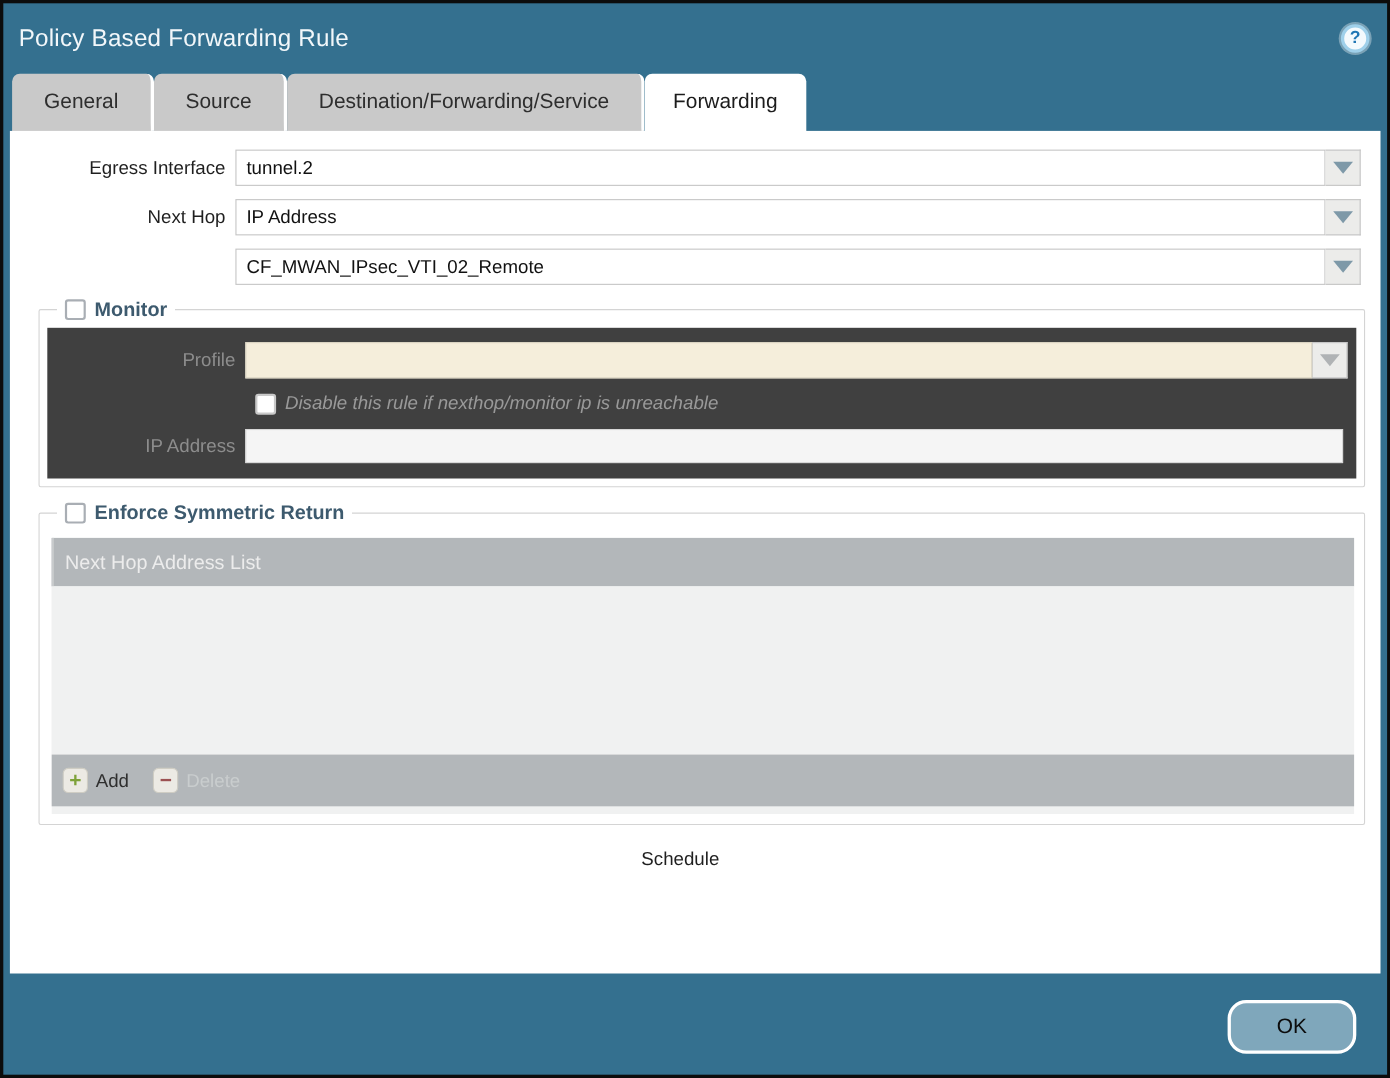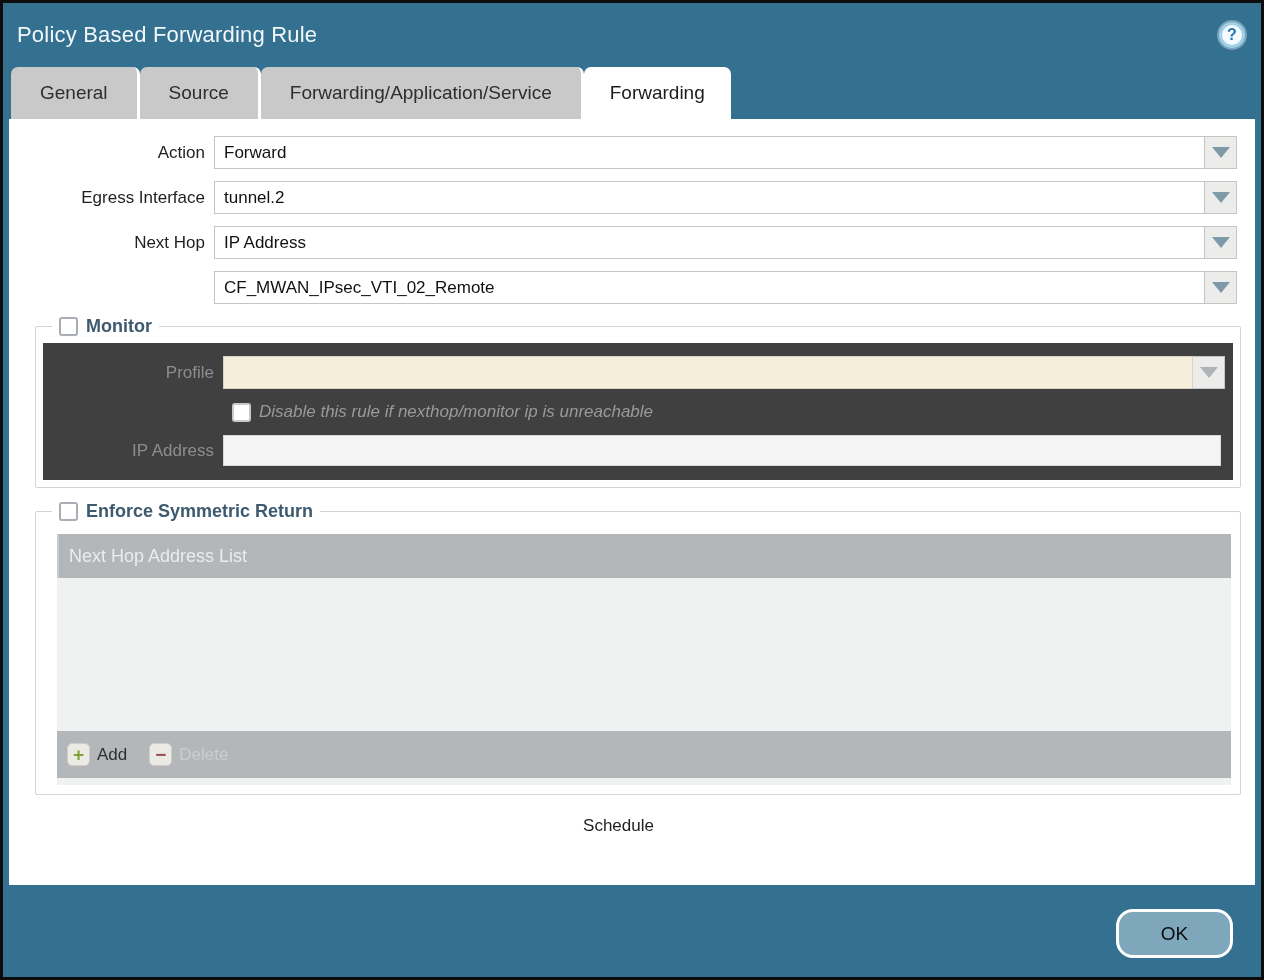--- a/index.html
+++ b/index.html
@@ -125,21 +125,21 @@
   .monitor-label{
     flex:0 0 180px; text-align:right; padding-right:9px;
     font-size:17px; color:#8d8d8d;
   }
   .field.tan{ background:#f5eedb; border-color:#d9d3c2; }
   .field.dim{ background:#f5f5f5; border-color:#d7d7d7; }
   .disable-row{ padding-left:189px; display:flex; align-items:center; gap:8px;font-style:italic; }
   .disable-text{ font-size:17px; color:#999; }
 
   
-  .sym-table{ margin:6px 2px 2px 14px; background:#f0f1f1; padding-bottom:7px; }
+  .sym-table{ margin:6px 2px 2px 4px; background:#f0f1f1; padding-bottom:7px; }
   .sym-header{
     height:44px; background:#b3b7ba;
     border-left:2px solid #c8cbcd;
     display:flex; align-items:center;
     padding-left:10px;
     font-size:18px; color:#ececec;
   }
   .sym-body{ height:153px; background:#f0f1f1; }
   .sym-footer{
     height:47px; background:#b3b7ba;
@@ -185,35 +185,26 @@
 <div class="window">
 
   <div class="titlebar">
     <div class="title-text">Policy Based Forwarding Rule</div>
     <div class="help-icon">?</div>
   </div>
 
   <div class="tabrow">
     <div class="tab">General</div>
     <div class="tab">Source</div>
-    <div class="tab">Forwarding/Application/Service</div>
+    <div class="tab">Destination/Forwarding/Service</div>
     <div class="tab active">Forwarding</div>
   </div>
 
   <div class="content">
 
-    <div class="form-row">
-      <div class="form-label">Action</div>
-      <div class="field-wrap">
-        <div class="field">Forward</div>
-        <div class="dd-btn">
-          <span class="dd-arrow"></span>
-        </div>
-      </div>
-    </div>
 
     <div class="form-row">
       <div class="form-label">Egress Interface</div>
       <div class="field-wrap">
         <div class="field">tunnel.2</div>
         <div class="dd-btn">
           <span class="dd-arrow"></span>
         </div>
       </div>
     </div>

